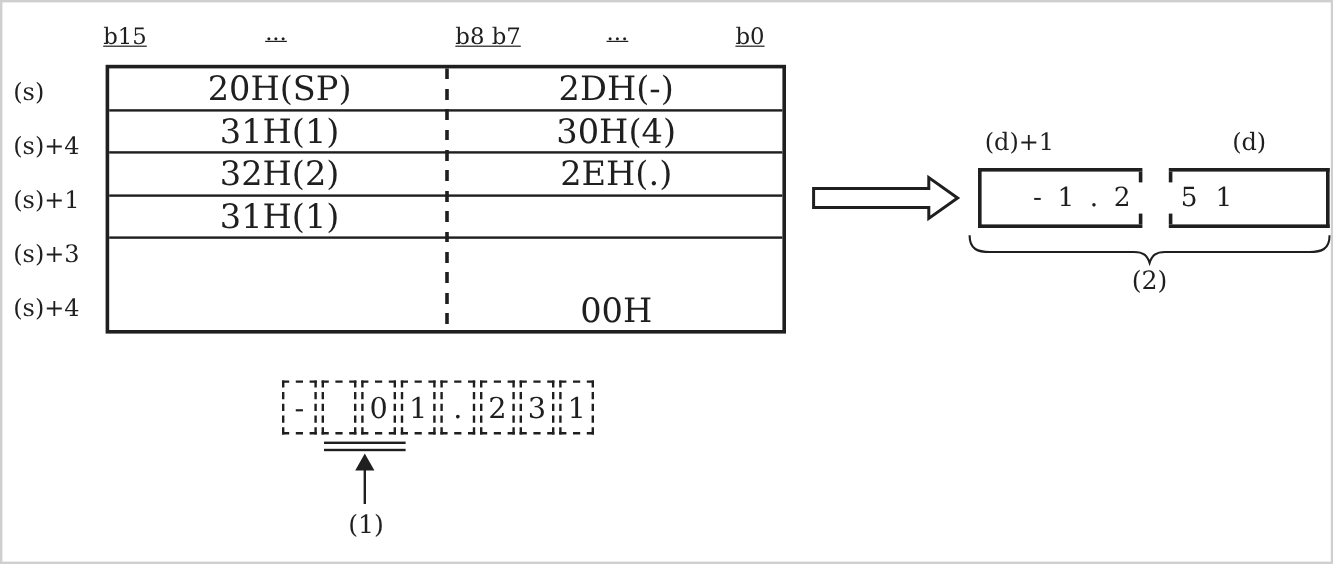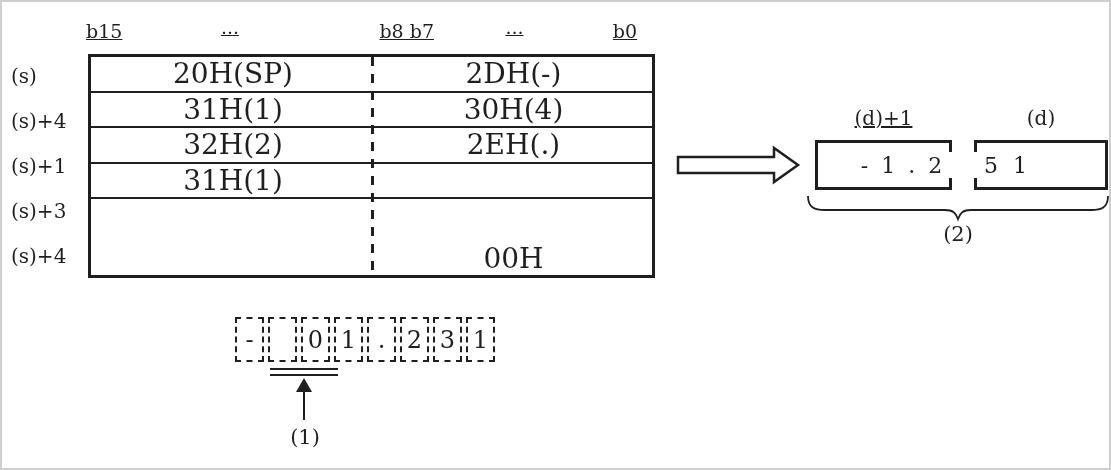--- a/index.html
+++ b/index.html
@@ -53,21 +53,21 @@
   #d1-box::before,#d1-box::after{content:"";position:absolute;right:0;width:3px;height:9px;background:#1f1f1f;}
   #d1-box::before{top:0;}
   #d1-box::after{bottom:0;}
   #d0-box{left:972px;width:134px;
           border-top:3px solid #1f1f1f;border-bottom:3px solid #1f1f1f;border-right:3px solid #1f1f1f;
           justify-content:flex-start;padding-left:10px;letter-spacing:4px;}
   #d0-box::before,#d0-box::after{content:"";position:absolute;left:0;width:3px;height:9px;background:#1f1f1f;}
   #d0-box::before{top:0;}
   #d0-box::after{bottom:0;}
   .d-label{top:104px;text-align:center;font-size:20px;white-space:pre;}
-  #d1-label{left:813px;width:137px;text-decoration:underline;}
+  #d1-label{left:779px;width:137px;}
   #d0-label{left:972px;width:134px;}
   #brace2{left:804px;top:192px;}
   #ann2{left:876px;top:220px;width:160px;text-align:center;font-size:21px;}
 
   
   #char-strip{left:233px;top:315px;display:flex;gap:4px;}
   .char-box{width:29px;height:45px;box-sizing:border-box;
             border:2px dashed #1f1f1f;
             display:flex;align-items:center;justify-content:center;
             font-size:24px;white-space:pre;}

